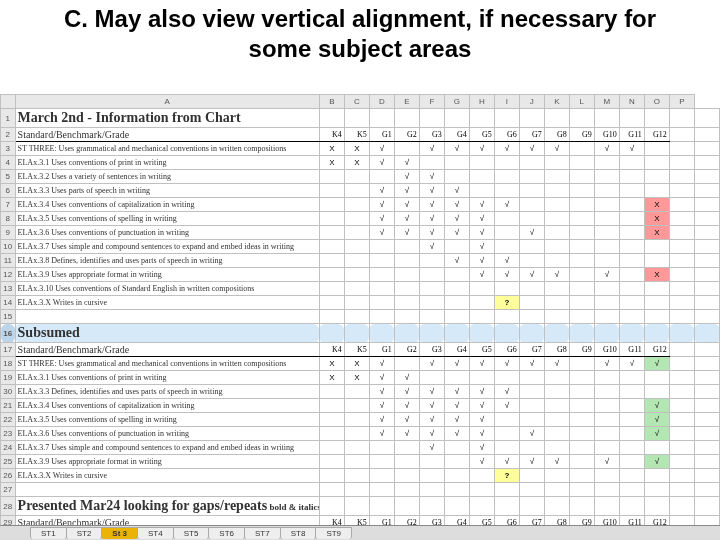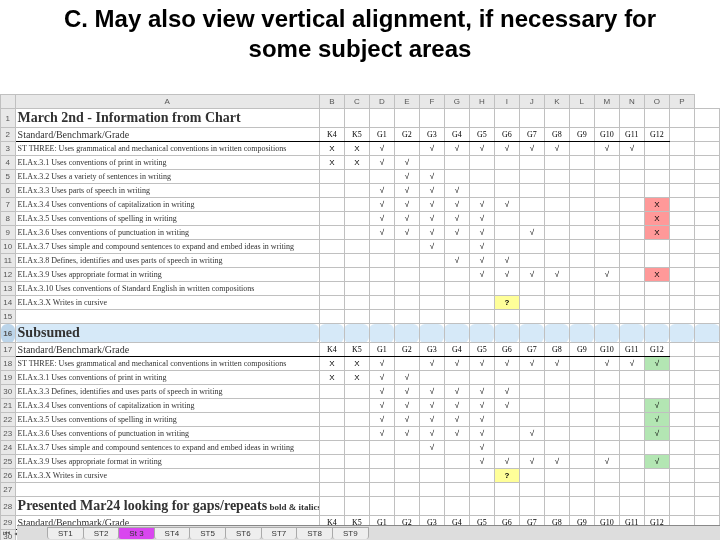--- a/index.html
+++ b/index.html
@@ -75,21 +75,21 @@
     font-family: Georgia, serif;
     font-size: 10px;
     color: #333;
     background: #fff;
     border-top: 1.5px solid #000 !important;
     border-bottom: 1px solid #000 !important;
   }
   .ghdr {
     font-family: Georgia, serif;
     font-size: 8px;
-    text-align: center;
+    text-align: right;
     background: #fff;
     border-top: 1.5px solid #000 !important;
     border-bottom: 1px solid #000 !important;
   }
   .stdrow {
     font-family: Georgia, serif;
     font-size: 8px;
     color: #333;
   }
   .check { text-align: center; font-size: 8px; }
@@ -104,32 +104,31 @@
     bottom: 0;
     left: 0;
     right: 0;
     height: 15px;
     background: #ddd;
     border-top: 1px solid #888;
     display: flex;
     align-items: center;
     font-size: 8px;
     padding-left: 30px;
-    margin-left: 17px;
   }
   .tab {
     padding: 1px 10px;
     background: #eee;
     border: 1px solid #aaa;
     border-bottom: none;
     border-radius: 0 0 3px 3px;
     margin-right: -1px;
     color: #333;
   }
-  .tab.active { background: #d946ef; font-weight: normal; }
+  .tab.active { background: #eab308; font-weight: bold; }
   .nav-arrows {
     position: absolute;
     left: 2px;
     bottom: 1px;
     font-size: 8px;
     color: #555;
     display: flex;
     gap: 2px;
   }
   .nav-arrows span { padding: 0 1px; cursor: pointer; }

